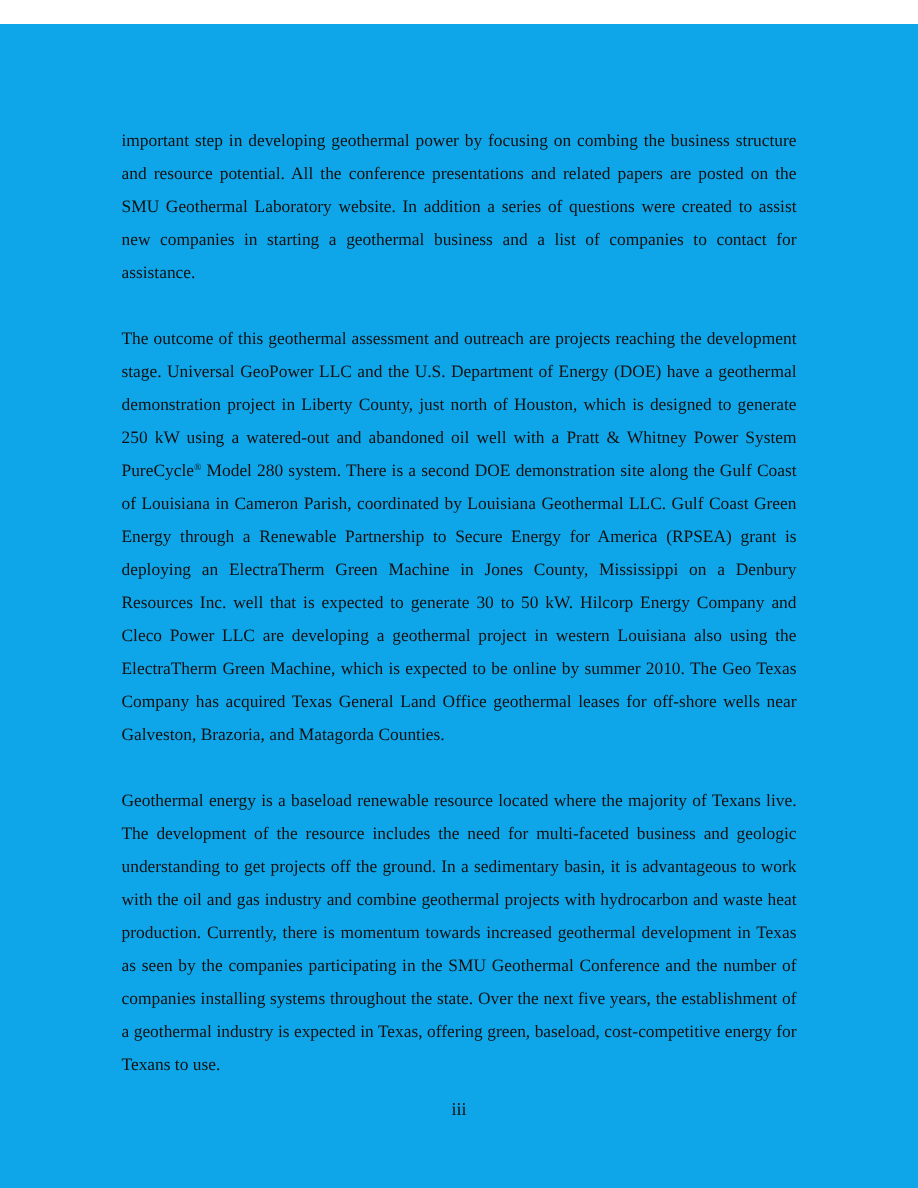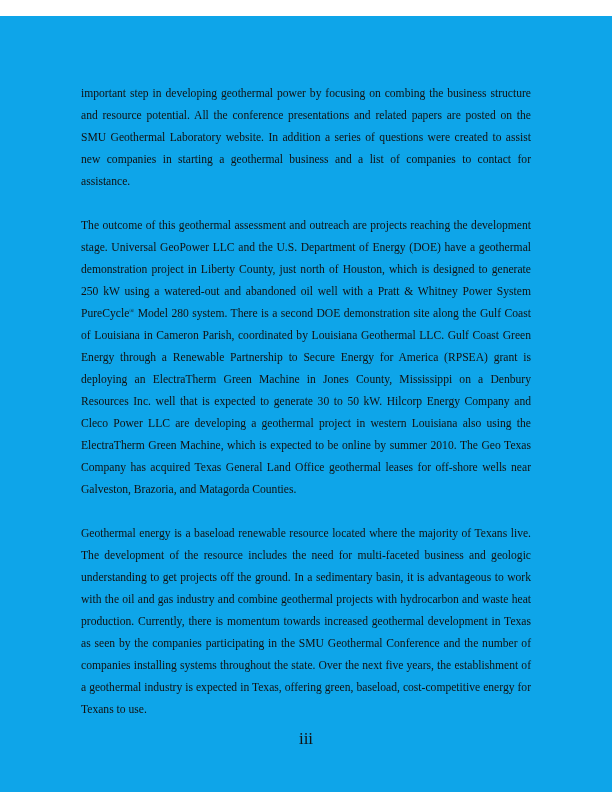--- a/index.html
+++ b/index.html
@@ -39,21 +39,21 @@
       font-size: 6.5px;
       line-height: 0;
       vertical-align: 4px;
     }
     .page-number {
       position: absolute;
       left: 0;
       width: 612px;
       top: 716px;
       text-align: center;
-      font-size: 17px;
+      font-size: 12px;
       line-height: 14px;
     }
   </style>
 </head>
 <body>
 
 <div class="page">
   <div class="body-text">
     <p class="para">important step in developing geothermal power by focusing on combing the business structure and resource potential.  All the conference presentations and related papers are posted on the SMU Geothermal Laboratory website.  In addition a series of questions were created to assist new companies in starting a geothermal business and a list of companies to contact for assistance.</p>
     <p class="para"><span>The outcome of this geothermal assessment and outreach are projects reaching the development stage.  Universal GeoPower LLC and the U.S. Department of Energy (DOE) have a geothermal demonstration project in Liberty County, just north of Houston, which is designed to generate 250 kW using a watered-out and abandoned oil well with a Pratt &amp; Whitney Power System PureCycle</span><sup>®</sup><span> Model 280 system.  There is a second DOE demonstration site along the Gulf Coast of Louisiana in Cameron Parish, coordinated by Louisiana Geothermal LLC.  Gulf Coast Green Energy through a Renewable Partnership to Secure Energy for America (RPSEA) grant is deploying an ElectraTherm Green Machine in Jones County, Mississippi on a Denbury Resources Inc. well that is expected to generate 30 to 50 kW.  Hilcorp Energy Company and Cleco Power LLC are developing a geothermal project in western Louisiana also using the ElectraTherm Green Machine, which is expected to be online by summer 2010.  The Geo Texas Company has acquired Texas General Land Office geothermal leases for off-shore wells near Galveston, Brazoria, and Matagorda Counties.</span></p>

